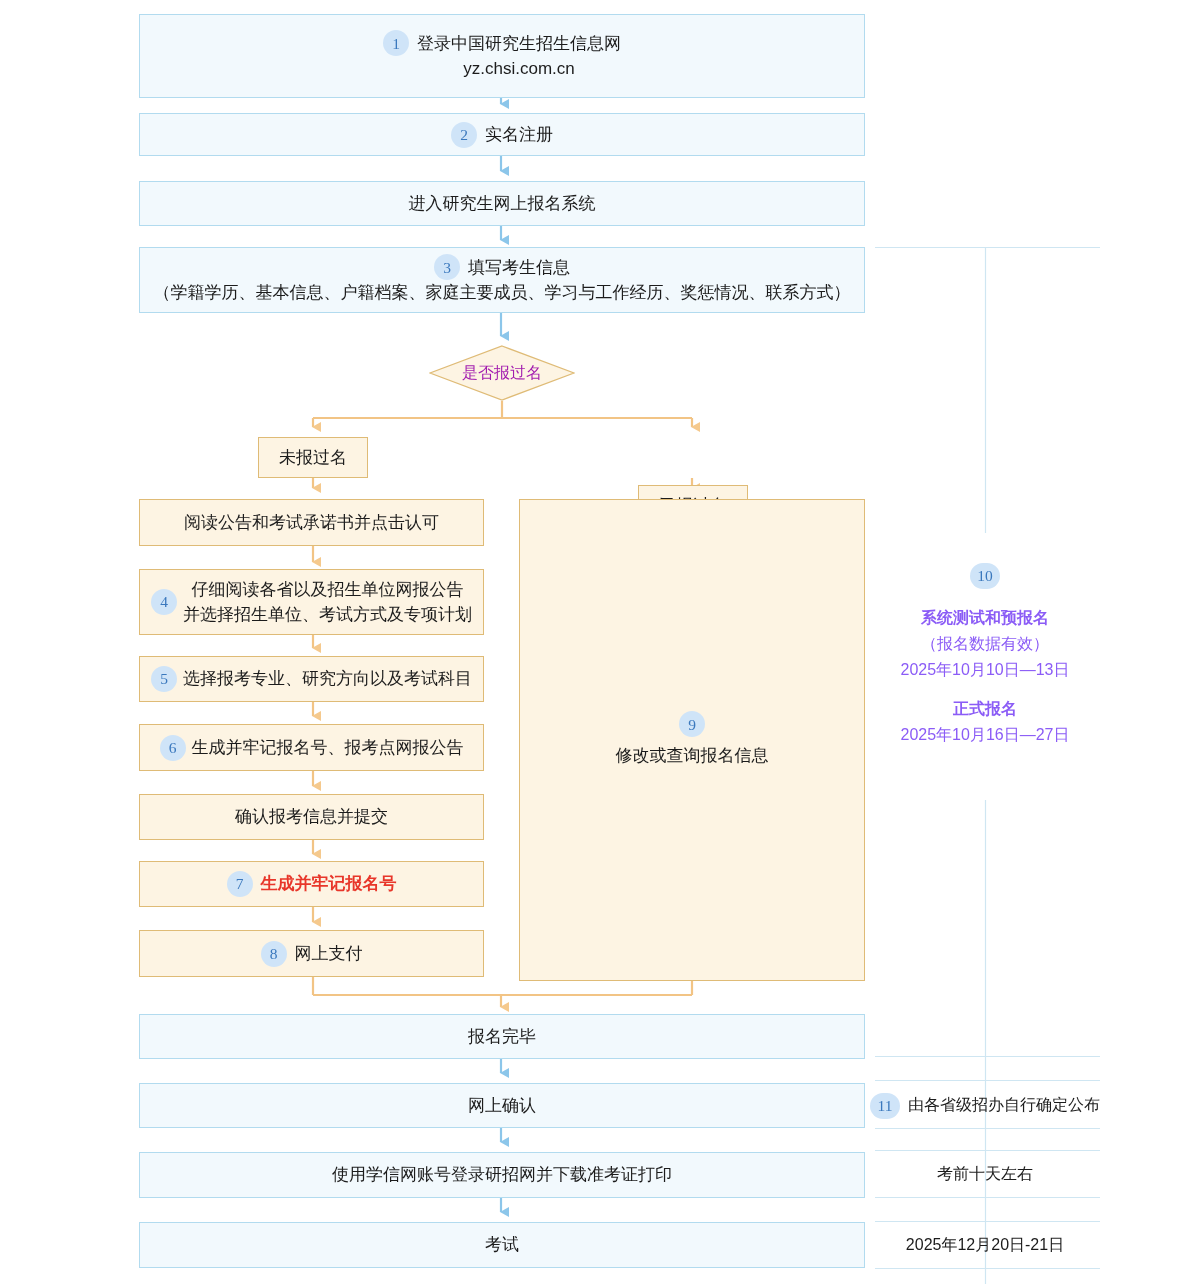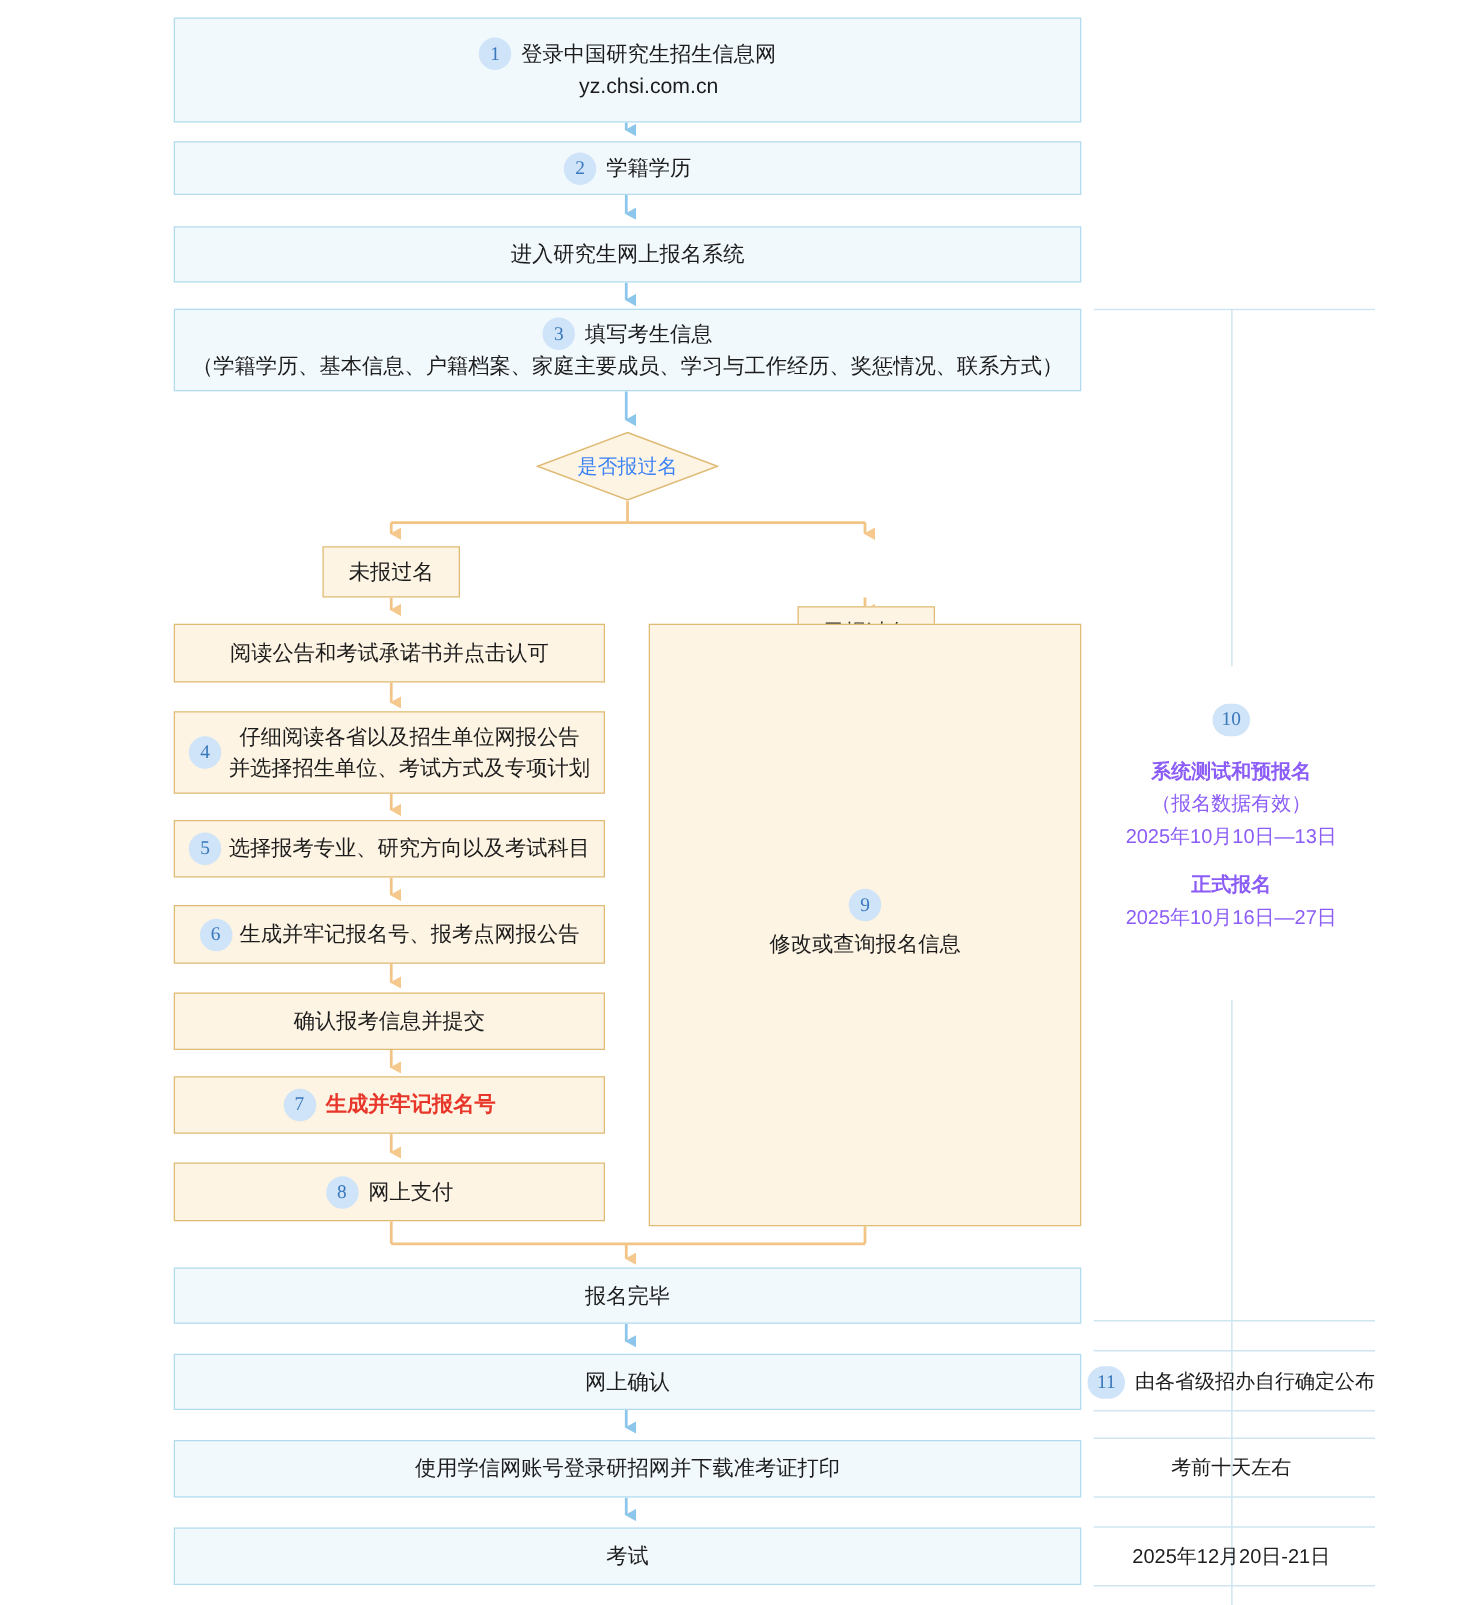--- a/index.html
+++ b/index.html
@@ -80,21 +80,21 @@
   
   .diamond{
     position:absolute;
     width:146px;height:56px;
   }
   .diamond svg{position:absolute;left:0;top:0;}
   .diamond .dlabel{
     position:absolute;
     left:0;top:0;width:146px;height:56px;
     display:flex;align-items:center;justify-content:center;
-    font-size:16px;color:#3b82f6;
+    font-size:16px;color:#a21caf;
   }
 
   .connector-path{position:absolute;left:0;top:0;pointer-events:none;}
 
   
   .tl-grid{position:absolute;left:0;top:0;pointer-events:none;}
   .tl-block{
     position:absolute;
     width:230px;
     text-align:center;
@@ -197,21 +197,21 @@
         <span class="badge">1</span>
         <span class="title-line">登录中国研究生招生信息网</span>
       </div>
       <div class="sub-line" style="padding-left:34px;">yz.chsi.com.cn</div>
     </div>
   </div>
 
   <div class="node blue-box" style="left:139px;top:113px;width:726px;height:43px;">
     <div class="row-inline">
       <span class="badge">2</span>
-      <span>学籍学历</span>
+      <span>实名注册</span>
     </div>
   </div>
 
   <div class="node blue-box" style="left:139px;top:181px;width:726px;height:45px;">
     <span>进入研究生网上报名系统</span>
   </div>
 
   <div class="node blue-box" style="left:139px;top:247px;width:726px;height:66px;">
     <div class="stack">
       <div class="row-inline">

